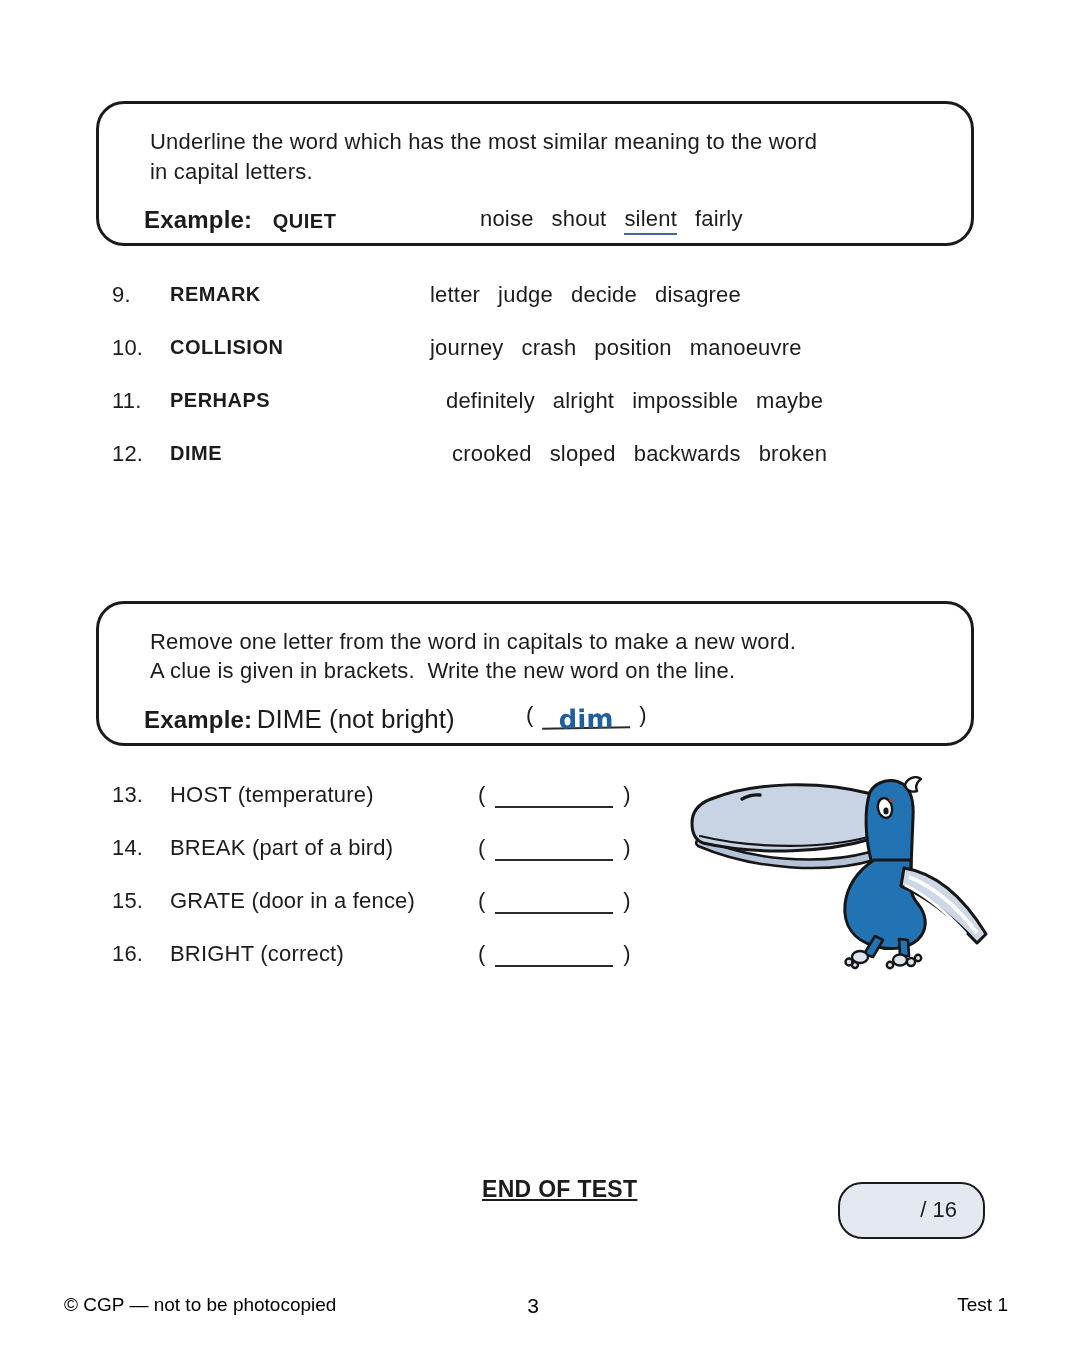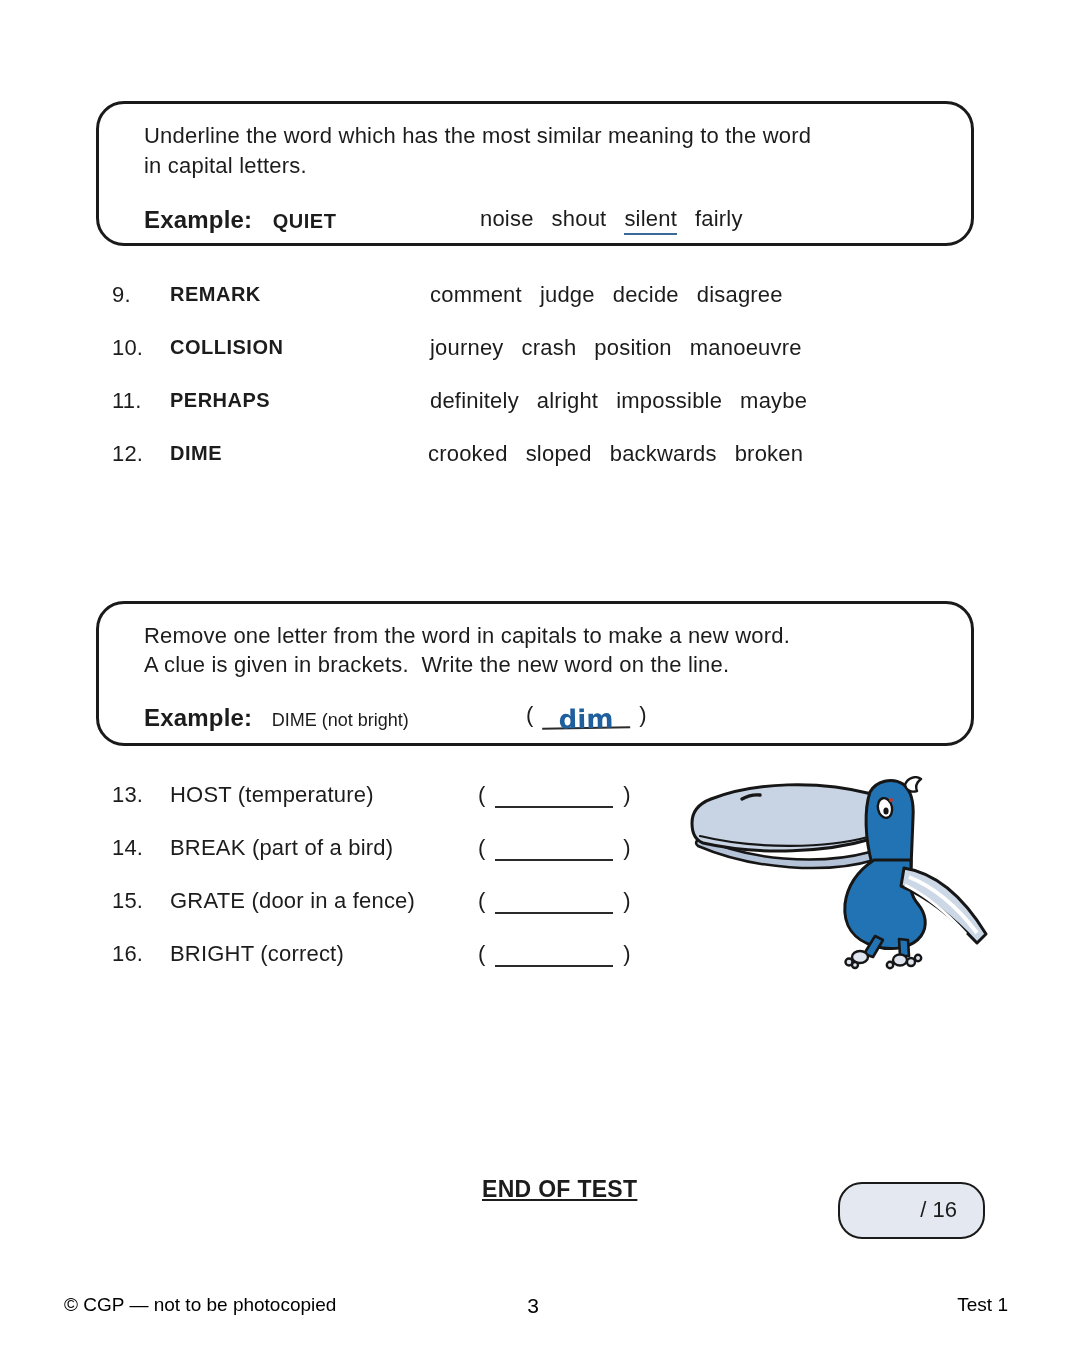--- a/index.html
+++ b/index.html
@@ -16,21 +16,21 @@
   .page{
     position:relative;width:1066px;height:1360px;background:#ffffff;
     font-family:"Liberation Sans",sans-serif;color:var(--ink);overflow:hidden;
   }
   .abs{position:absolute;}
   .box{
     position:absolute;left:96px;width:878px;height:145px;
     border:3px solid #1a1a1a;border-radius:28px;background:#fff;box-sizing:border-box;
   }
   .instr{
-    position:absolute;left:45px;margin:0;font-size:22px;line-height:30px;
+    position:absolute;left:45px;margin:6px;font-size:22px;line-height:30px;
     letter-spacing:.2px;white-space:pre-wrap;color:var(--ink);
   }
   .ex-label{font-weight:bold;font-size:24px;letter-spacing:.2px;}
   .capword{font-weight:bold;font-size:20px;letter-spacing:.5px;}
   .opts{position:absolute;display:flex;gap:18px;font-size:22px;letter-spacing:.2px;}
   .opt{white-space:nowrap;}
   .opt.ul{border-bottom:2px solid var(--underline-blue);padding-bottom:1px;}
   .qrow{position:absolute;left:0;width:1066px;height:30px;font-size:22px;}
   .qnum{position:absolute;left:112px;letter-spacing:.2px;}
   .qword{position:absolute;left:170px;top:1px;}
@@ -75,63 +75,63 @@
         <span class="opt ul">silent</span>
         <span class="opt">fairly</span>
       </span>
     </div>
   </section>
 
   <div class="qrow" style="top:282px;">
     <span class="qnum">9.</span>
     <span class="qword capword">REMARK</span>
     <span class="opts" style="left:430px;">
-      <span class="opt">comment</span>
+      <span class="opt">letter</span>
       <span class="opt">judge</span>
       <span class="opt">decide</span>
       <span class="opt">disagree</span>
     </span>
   </div>
   <div class="qrow" style="top:335px;">
     <span class="qnum">10.</span>
     <span class="qword capword">COLLISION</span>
     <span class="opts" style="left:430px;">
       <span class="opt">journey</span>
       <span class="opt">crash</span>
       <span class="opt">position</span>
       <span class="opt">manoeuvre</span>
     </span>
   </div>
   <div class="qrow" style="top:388px;">
     <span class="qnum">11.</span>
     <span class="qword capword">PERHAPS</span>
-    <span class="opts" style="left:430px;">
+    <span class="opts" style="left:446px;">
       <span class="opt">definitely</span>
       <span class="opt">alright</span>
       <span class="opt">impossible</span>
       <span class="opt">maybe</span>
     </span>
   </div>
   <div class="qrow" style="top:441px;">
     <span class="qnum">12.</span>
     <span class="qword capword">DIME</span>
-    <span class="opts" style="left:428px;">
+    <span class="opts" style="left:452px;">
       <span class="opt">crooked</span>
       <span class="opt">sloped</span>
       <span class="opt">backwards</span>
       <span class="opt">broken</span>
     </span>
   </div>
 
   <section class="box" style="top:601px;">
     <p class="instr" style="top:46px;">A clue is given in brackets.  Write the new word on the line.</p>
     <p class="instr" style="top:17px;">Remove one letter from the word in capitals to make a new word.</p>
     <div class="abs" style="left:45px;top:100px;height:34px;width:800px;">
       <span class="ex-label">Example:</span>
-      <span style="margin-left:15px;font-size:18px;">DIME (not bright)</span>
+      <span style="margin-left:0;font-size:26px;">DIME (not bright)</span>
       <span class="ansgroup" style="left:382px;top:-2px;">
         <span class="paren">(</span><span class="ans-line example">dim</span><span class="paren">)</span>
       </span>
     </div>
   </section>
 
   <div class="qrow" style="top:782px;">
     <span class="qnum">13.</span>
     <span class="qprompt">HOST (temperature)</span>
     <span class="ansgroup">

